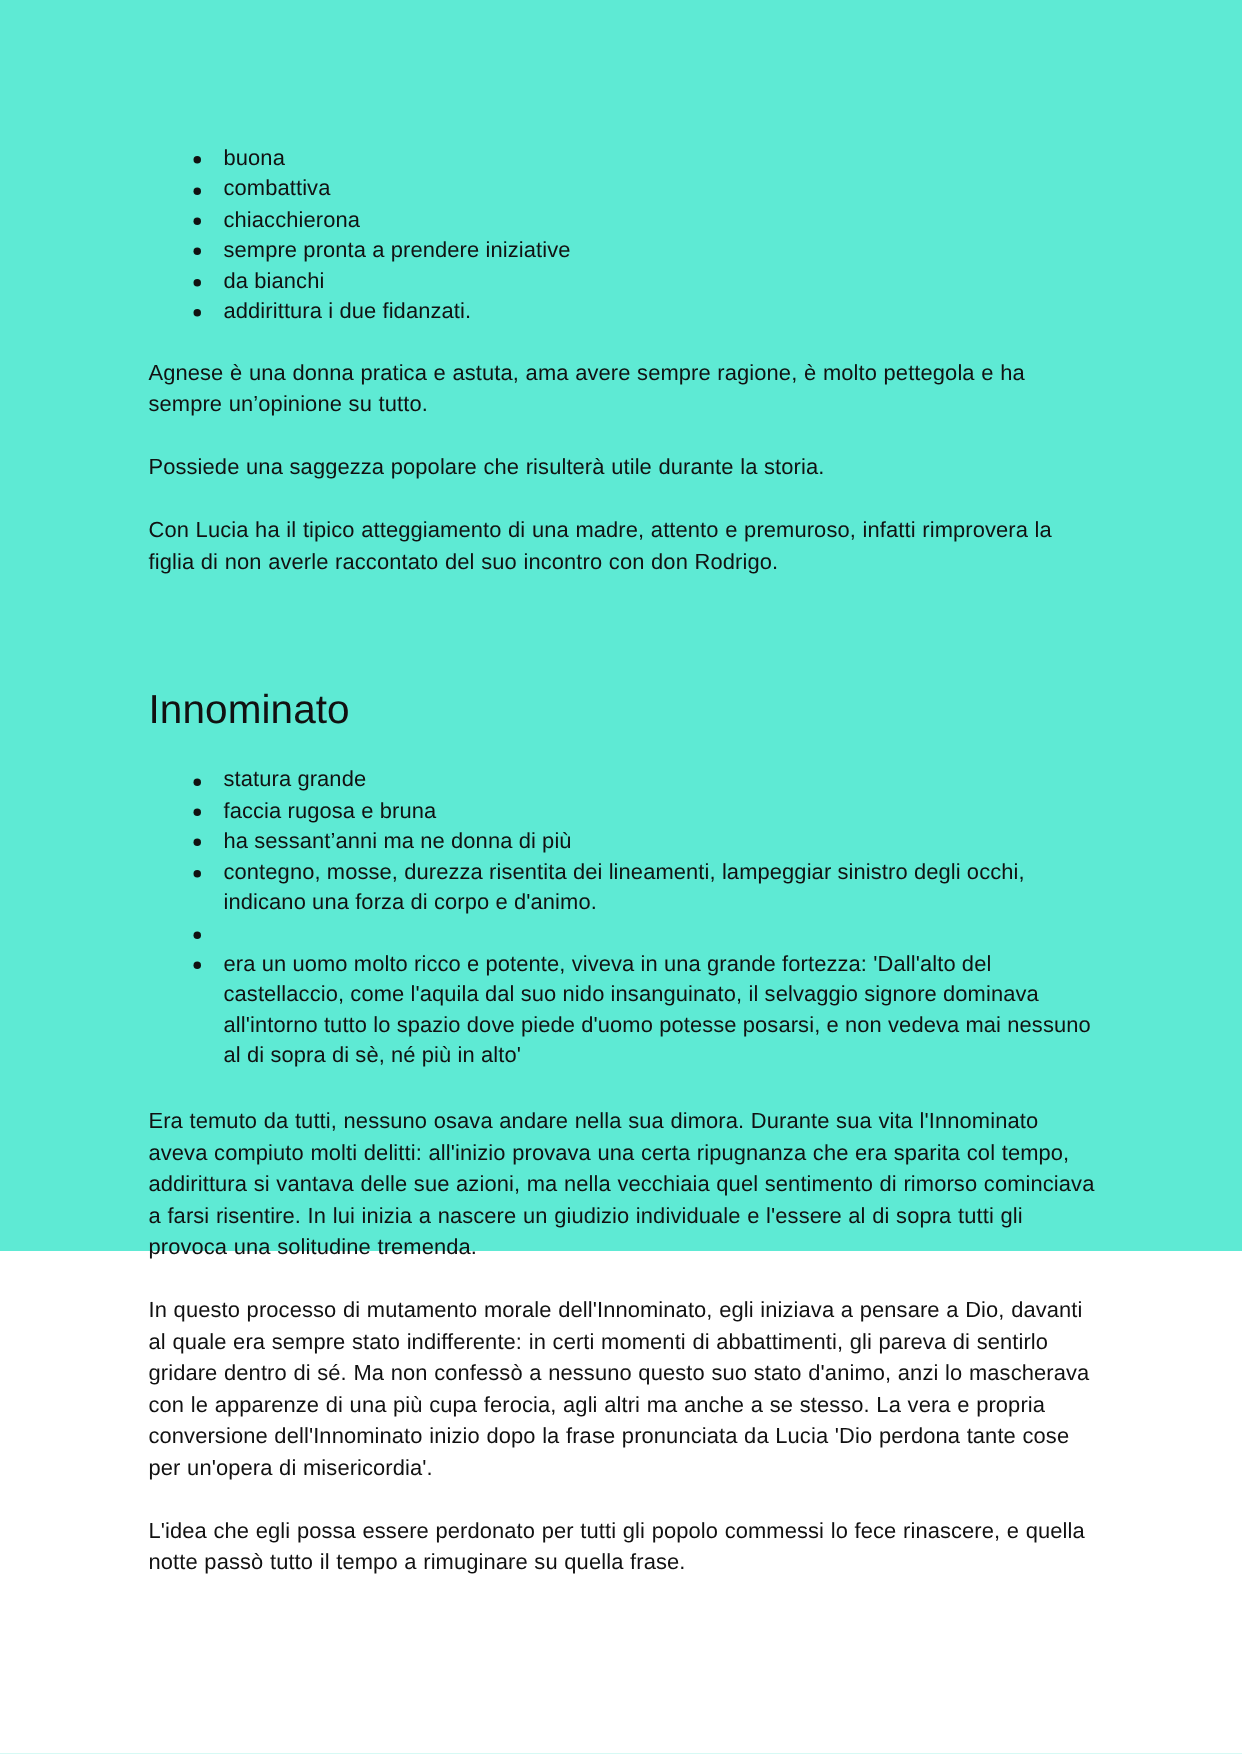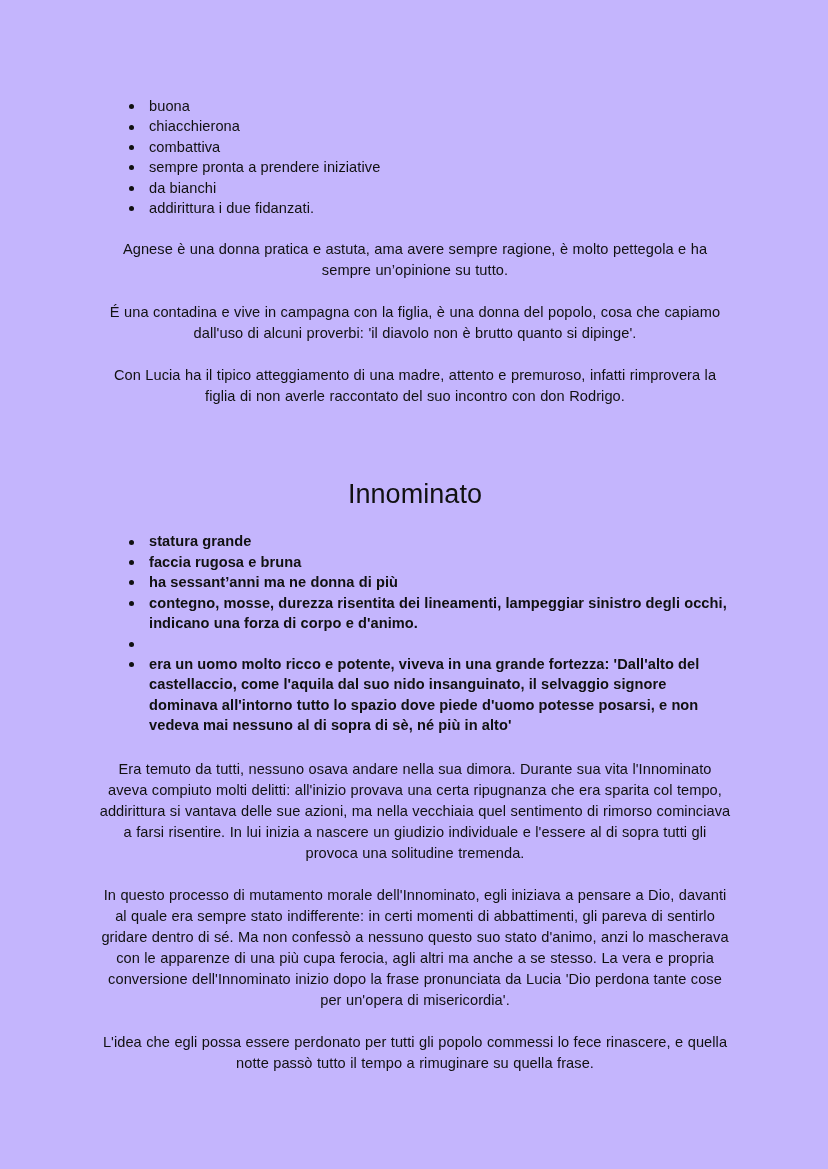--- a/index.html
+++ b/index.html
@@ -16,39 +16,39 @@
     font-family: "Liberation Sans", sans-serif;
     color: #111111;
     -webkit-font-smoothing: antialiased;
   }
 
   .page {
     position: absolute;
     left: 0;
     top: 0;
     width: 828px;
-    height: 1169px;
-    background: #c4b5fd;
+    height: 834px;
+    background: #5eead4;
     box-sizing: border-box;
   }
 
   .content {
     position: absolute;
     left: 99px;
     top: 96px;
     width: 632px;
   }
 
   
   .para {
     font-size: 14.6px;
     line-height: 21px;
     color: #111111;
     margin: 0 0 21px 0;
-    text-align: center;
+    text-align: left;
     letter-spacing: 0.005em;
     word-spacing: 0.02em;
   }
   .para:last-child { margin-bottom: 0; }
 
   
   ul.bullets {
     list-style: none;
     margin: 0;
     padding: 0;
@@ -80,60 +80,58 @@
     margin-bottom: 0;
   }
 
   
   ul.bullets.list-agnese > li {
     line-height: 20.4px;
   }
 
   ul.bullets.list-innominato > li {
     line-height: 20.4px;
-    font-weight: bold;
   }
 
   
   h1.heading {
     font-family: "Liberation Sans", sans-serif;
     font-size: 27px;
     font-weight: 400;
     line-height: 32px;
     color: #111111;
     margin: 0;
     padding: 0;
     letter-spacing: 0.002em;
-    text-align: center;
   }
 
   .spacer-before-heading { height: 50px; }
   .spacer-after-heading  { height: 21px; }
   .spacer-after-list     { height: 24px; }
   .spacer-after-list-1   { height: 21px; }
 </style>
 </head>
 <body>
 
 <div class="page">
   <div class="content">
 
     <ul class="bullets list-agnese">
       <li><span>buona</span></li>
+      <li><span>combattiva</span></li>
       <li><span>chiacchierona</span></li>
-      <li><span>combattiva</span></li>
       <li><span>sempre pronta a prendere iniziative</span></li>
       <li><span>da bianchi</span></li>
       <li><span>addirittura i due fidanzati.</span></li>
     </ul>
 
     <div class="spacer-after-list-1"></div>
 
     <p class="para">Agnese è una donna pratica e astuta, ama avere sempre ragione, è molto pettegola e ha sempre un’opinione su tutto.</p>
-    <p class="para">É una contadina e vive in campagna con la figlia, è una donna del popolo, cosa che capiamo dall'uso di alcuni proverbi: 'il diavolo non è brutto quanto si dipinge'.</p>
+    <p class="para">Possiede una saggezza popolare che risulterà utile durante la storia.</p>
     <p class="para">Con Lucia ha il tipico atteggiamento di una madre, attento e premuroso, infatti rimprovera la figlia di non averle raccontato del suo incontro con don Rodrigo.</p>
 
     <div class="spacer-before-heading"></div>
 
     <h1 class="heading">Innominato</h1>
 
     <div class="spacer-after-heading"></div>
 
     <ul class="bullets list-innominato">
       <li><span>statura grande</span></li>

